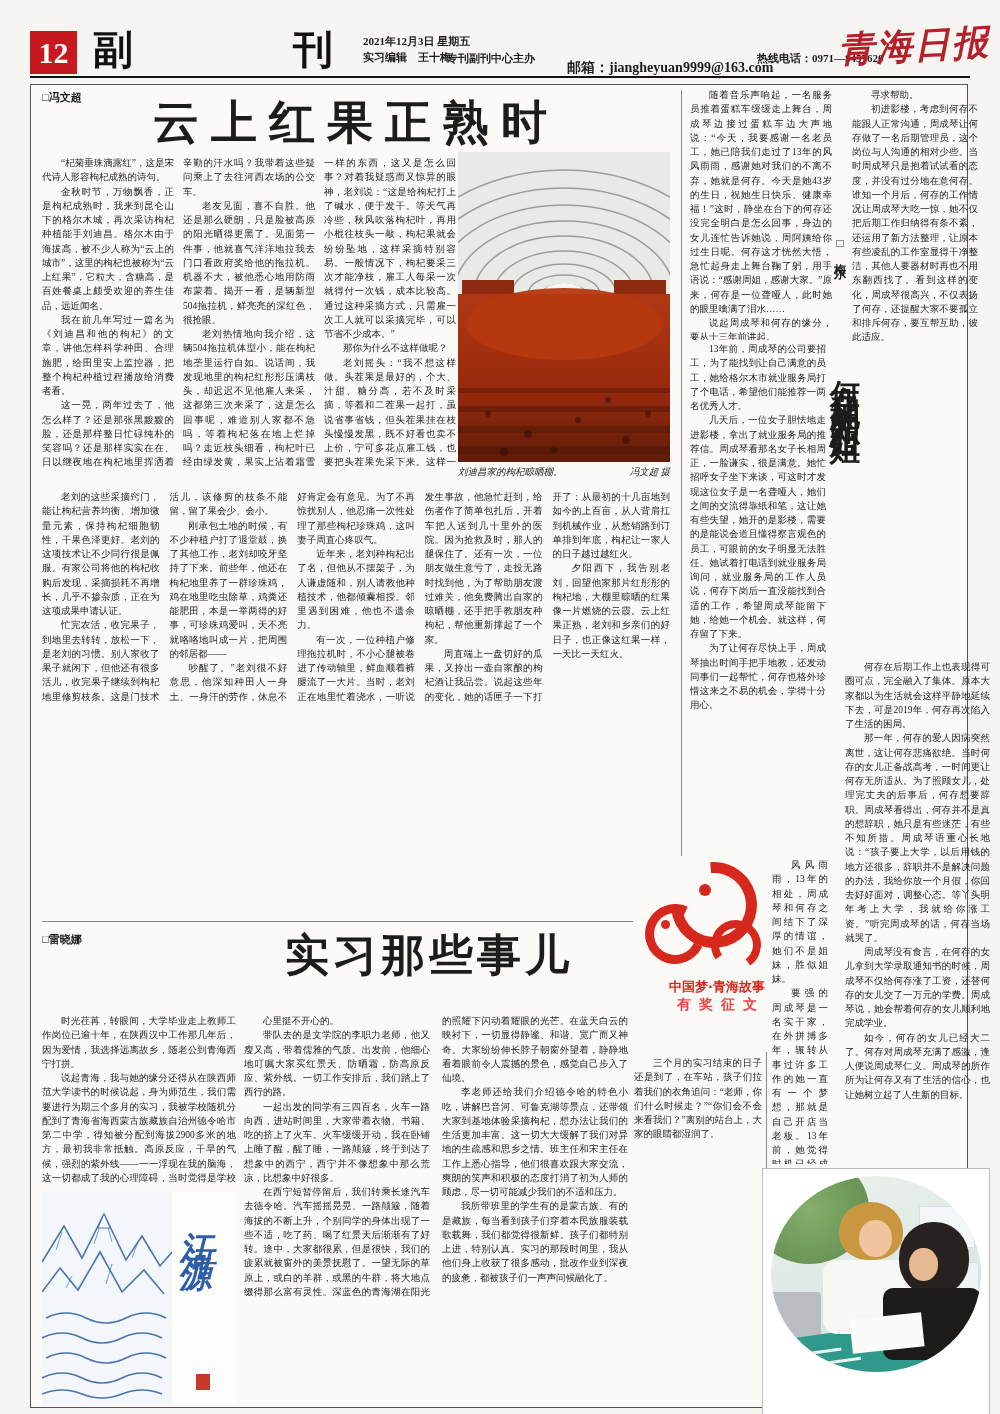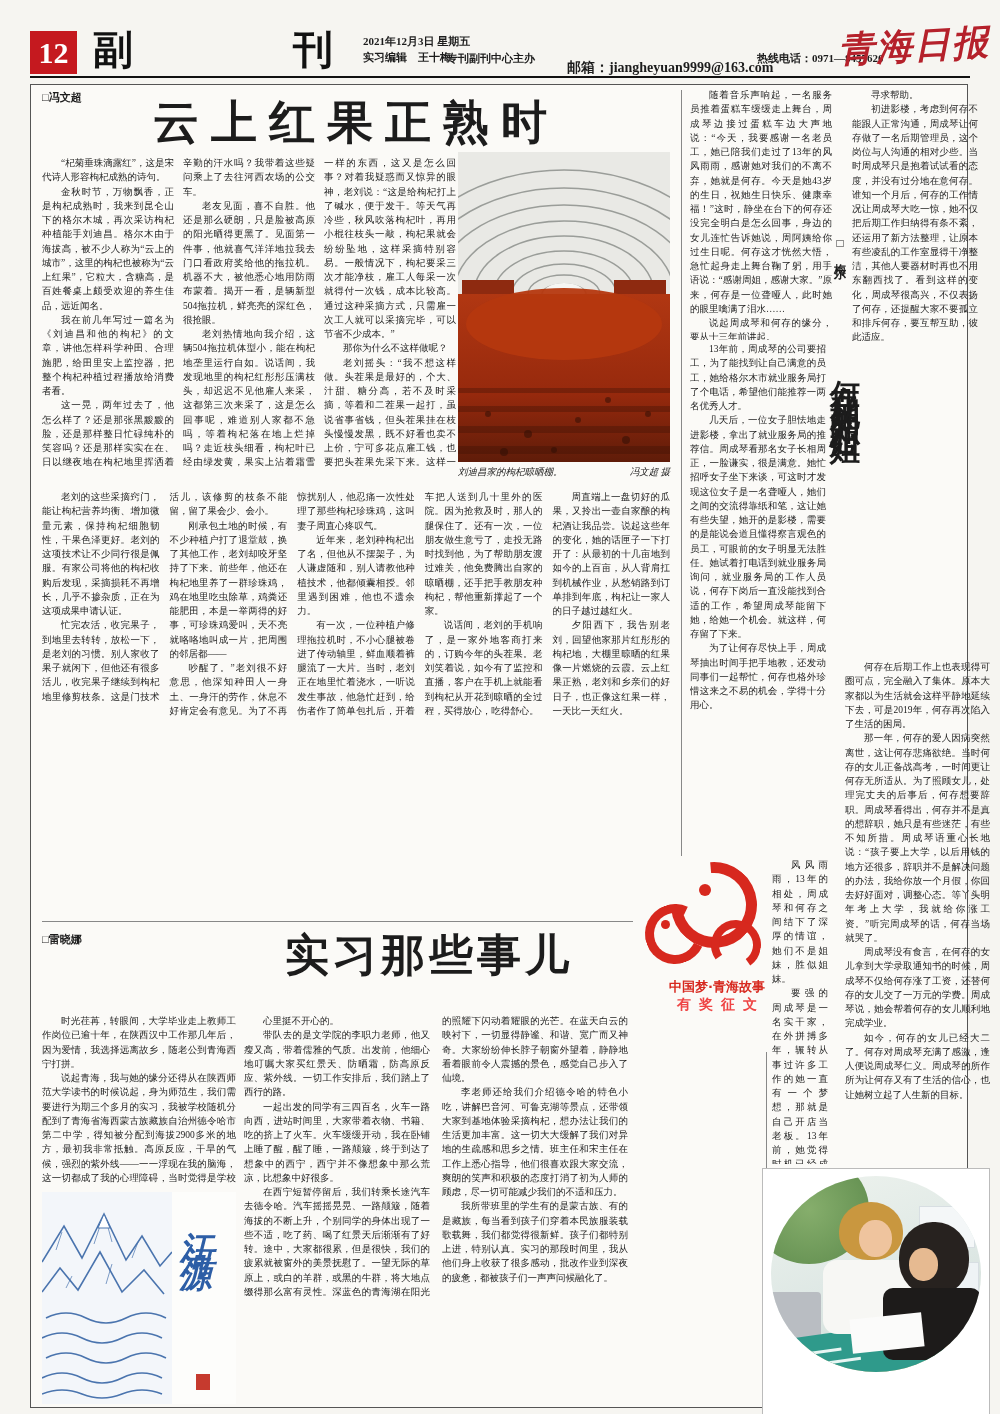--- a/index.html
+++ b/index.html
@@ -175,41 +175,41 @@
   <span>冯文超 摄</span>
 </div>
 
 <div class="abs body-text cols5" id="a1-bottom">
     <p class="para">老刘的这些采摘窍门，能让枸杞营养均衡、增加微量元素，保持枸杞细胞韧性，干果色泽更好。老刘的这项技术让不少同行很是佩服。有家公司将他的枸杞收购后发现，采摘损耗不再增长，几乎不掺杂质，正在为这项成果申请认证。</p>
     <p class="para">忙完农活，收完果子，到地里去转转，放松一下，是老刘的习惯。别人家收了果子就闲下，但他还有很多活儿，收完果子继续到枸杞地里修剪枝条。这是门技术活儿，该修剪的枝条不能留，留了果会少、会小。</p>
     <p class="para">刚承包土地的时候，有不少种植户打了退堂鼓，换了其他工作，老刘却咬牙坚持了下来。前些年，他还在枸杞地里养了一群珍珠鸡，鸡在地里吃虫除草，鸡粪还能肥田，本是一举两得的好事，可珍珠鸡爱叫，天不亮就咯咯地叫成一片，把周围的邻居都——</p>
     <p class="para">吵醒了。”老刘很不好意思，他深知种田人一身土、一身汗的劳作，休息不好肯定会有意见。为了不再惊扰别人，他忍痛一次性处理了那些枸杞珍珠鸡，这叫妻子周直心疼叹气。</p>
     <p class="para">近年来，老刘种枸杞出了名，但他从不摆架子，为人谦虚随和，别人请教他种植技术，他都倾囊相授。邻里遇到困难，他也不遗余力。</p>
     <p class="para">有一次，一位种植户修理拖拉机时，不小心腿被卷进了传动轴里，鲜血顺着裤腿流了一大片。当时，老刘正在地里忙着浇水，一听说发生事故，他急忙赶到，给伤者作了简单包扎后，开着车把人送到几十里外的医院。因为抢救及时，那人的腿保住了。还有一次，一位朋友做生意亏了，走投无路时找到他，为了帮助朋友渡过难关，他免费腾出自家的晾晒棚，还手把手教朋友种枸杞，帮他重新撑起了一个家。</p>
-    <p class="para">说话间，老刘的手机响了，是一家外地客商打来的，订购今年的头茬果。老刘笑着说，如今有了监控和直播，客户在手机上就能看到枸杞从开花到晾晒的全过程，买得放心，吃得舒心。</p>
     <p class="para">周直端上一盘切好的瓜果，又拎出一壶自家酿的枸杞酒让我品尝。说起这些年的变化，她的话匣子一下打开了：从最初的十几亩地到如今的上百亩，从人背肩扛到机械作业，从愁销路到订单排到年底，枸杞让一家人的日子越过越红火。</p>
     <p class="para">夕阳西下，我告别老刘，回望他家那片红彤彤的枸杞地，大棚里晾晒的红果像一片燃烧的云霞。云上红果正熟，老刘和乡亲们的好日子，也正像这红果一样，一天比一天红火。</p>
   </div>
 <div class="abs" id="a1-rule"></div>
 
 <div class="abs byline" id="a2-byline">□雷晓娜</div>
 <div class="abs" id="a2-title">实习那些事儿</div>
 <div class="abs body-text" id="a2-col1">
     <p class="para">时光荏苒，转眼间，大学毕业走上教师工作岗位已逾十年，在陕西汉中工作那几年后，因为爱情，我选择远离故乡，随老公到青海西宁打拼。</p>
     <p class="para">说起青海，我与她的缘分还得从在陕西师范大学读书的时候说起，身为师范生，我们需要进行为期三个多月的实习，我被学校随机分配到了青海省海西蒙古族藏族自治州德令哈市第二中学，得知被分配到海拔2900多米的地方，最初我非常抵触。高原反应，干旱的气候，强烈的紫外线——一一浮现在我的脑海，这一切都成了我的心理障碍，当时觉得是学校不重视我们，才把我们分配到那么偏远的地区，我</p>
   </div>
 <div class="abs body-text cols2" id="a2-main">
     <p class="para">心里挺不开心的。</p>
     <p class="para">带队去的是文学院的李职力老师，他又瘦又高，带着儒雅的气质。出发前，他细心地叮嘱大家买红景天、防晒霜，防高原反应、紫外线。一切工作安排后，我们踏上了西行的路。</p>
     <p class="para">一起出发的同学有三四百名，火车一路向西，进站时间里，大家带着衣物、书籍、吃的挤上了火车。火车缓缓开动，我在卧铺上睡了醒，醒了睡，一路颠簸，终于到达了想象中的西宁，西宁并不像想象中那么荒凉，比想象中好很多。</p>
     <p class="para">在西宁短暂停留后，我们转乘长途汽车去德令哈。汽车摇摇晃晃、一路颠簸，随着海拔的不断上升，个别同学的身体出现了一些不适，吃了药、喝了红景天后渐渐有了好转。途中，大家都很累，但是很快，我们的疲累就被窗外的美景抚慰了。一望无际的草原上，或白的羊群，或黑的牛群，将大地点缀得那么富有灵性。深蓝色的青海湖在阳光的照耀下闪动着耀眼的光芒。在蓝天白云的映衬下，一切显得静谧、和谐、宽广而又神奇。大家纷纷伸长脖子朝窗外望着，静静地看着眼前令人震撼的景色，感觉自己步入了仙境。</p>
     <p class="para">李老师还给我们介绍德令哈的特色小吃，讲解巴音河、可鲁克湖等景点，还带领大家到基地体验采摘枸杞，想办法让我们的生活更加丰富。这一切大大缓解了我们对异地的生疏感和思乡之情。班主任和宋主任在工作上悉心指导，他们很喜欢跟大家交流，爽朗的笑声和积极的态度打消了初为人师的顾虑，尽一切可能减少我们的不适和压力。</p>
     <p class="para">我所带班里的学生有的是蒙古族、有的是藏族，每当看到孩子们穿着本民族服装载歌载舞，我们都觉得很新鲜。孩子们都特别上进，特别认真。实习的那段时间里，我从他们身上收获了很多感动，批改作业到深夜的疲惫，都被孩子们一声声问候融化了。</p>
   </div>
 <div class="abs body-text" id="a2-col5">
+    <p class="para">三个月的实习结束的日子还是到了，在车站，孩子们拉着我们的衣角追问：“老师，你们什么时候走？”“你们会不会来看我们？”离别的站台上，大家的眼睛都湿润了。</p>
   </div>
 
 <div class="abs" id="ornament">
   <svg width="130" height="212" viewBox="0 0 130 212">
     <rect x="0" y="0" width="130" height="212" fill="#f3f6fa"></rect>
     <g stroke="#4a74ae" stroke-width="1.6" fill="none">
       <path d="M0,70 L22,34 L40,66 L62,22 L84,68 L100,44 L118,74 L130,60"></path>
       <path d="M0,100 L18,76 L36,98 L58,60 L80,100 L102,78 L122,102"></path>
       <path d="M4,126 Q24,116 44,126 T84,126 T124,126"></path>
       <path d="M0,146 Q20,136 40,146 T80,146 T120,146"></path>

